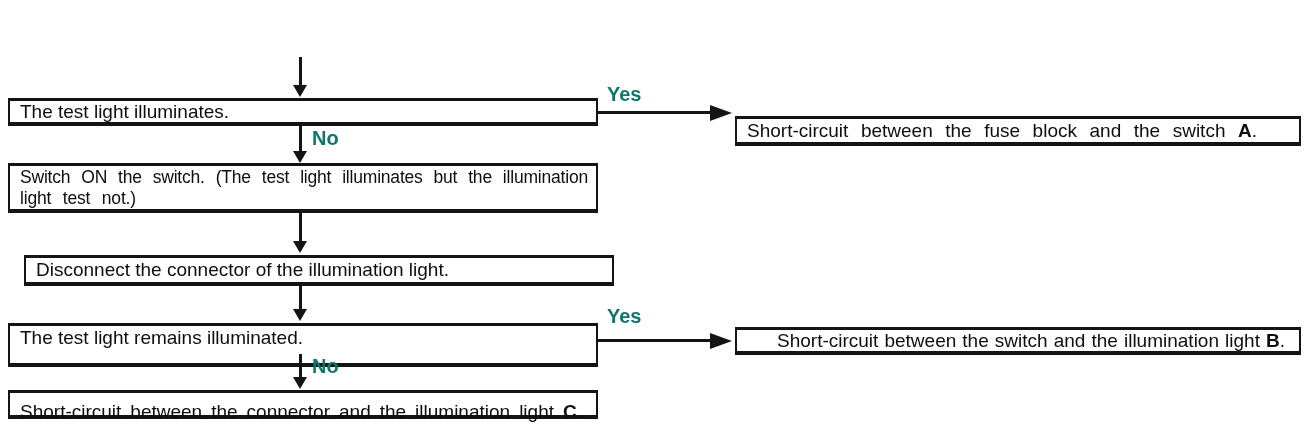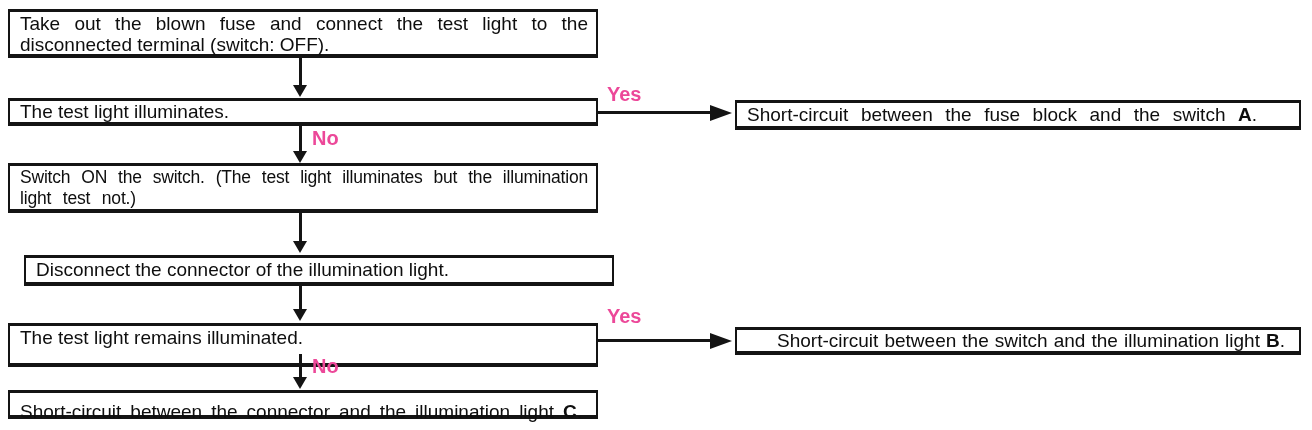--- a/index.html
+++ b/index.html
@@ -44,21 +44,21 @@
   .code { font-weight: bold; }
 
   
   .b1 { left: 8px;  top: 9px;   width: 590px; height: 49px; }
   .b2 { left: 8px;  top: 98px;  width: 590px; height: 28px; padding-top: 0; }
   .b3 { left: 8px;  top: 163px; width: 590px; height: 50px; }
   .b4 { left: 8px;  top: 255px; width: 590px; height: 31px; margin-left: 16px; }
   .b5 { left: 8px;  top: 323px; width: 590px; height: 44px; }
   .b6 { left: 8px;  top: 390px; width: 590px; height: 29px; padding-top: 8px; padding-right: 14px; }
   
-  .ba { left: 735px; top: 100px; width: 566px; height: 30px; padding-right: 42px; }
+  .ba { left: 735px; top: 116px; width: 566px; height: 30px; padding-right: 42px; }
   .bb { left: 735px; top: 327px; width: 566px; height: 28px; padding-top: 0; padding-right: 14px; padding-left: 40px; }
 
   
   .vline {
     position: absolute;
     width: 3px;
     background: #141414;
     left: 299px;
   }
   .vhead {
@@ -91,36 +91,32 @@
   .v5 { top: 354px; height: 25px; }  .vh5 { top: 377px; }
   .h1 { top: 111px; }  .hh1 { top: 105px; }
   .h2 { top: 339px; }  .hh2 { top: 333px; }
 
   
   .branch-label {
     position: absolute;
     font-size: 20px;
     font-weight: bold;
     line-height: 22px;
-    color: #ec4899;
+    color: #0f766e;
   }
   .yes1 { left: 607px; top: 83px;  }
   .yes2 { left: 607px; top: 305px; }
   .no1  { left: 312px; top: 127px; }
   .no2  { left: 312px; top: 355px; }
 </style>
 </head>
 <body>
 
 <div class="canvas">
 
-  <div class="box b1">
-    <div class="jline">Take out the blown fuse and connect the test light to the</div>
-    <div class="lline">disconnected terminal (switch: OFF).</div>
-  </div>
 
   <div class="vline v1"></div>
   <div class="vhead vh1"></div>
 
   <div class="box b2">
     <span>The test light illuminates.</span>
   </div>
 
   <div class="branch-label yes1">Yes</div>
   <div class="hline h1"></div>

